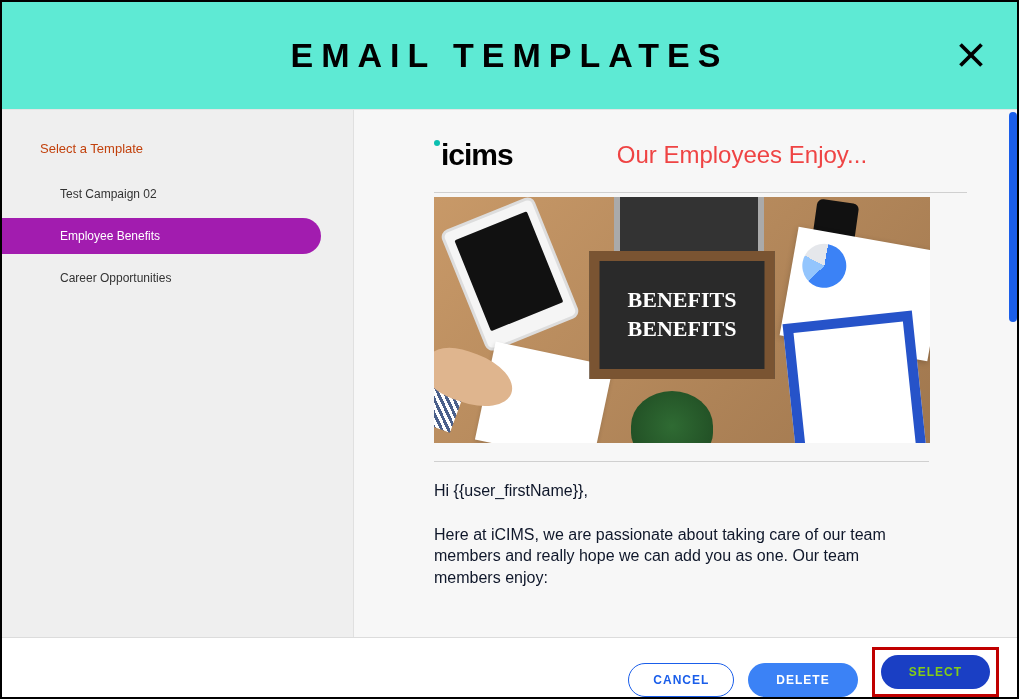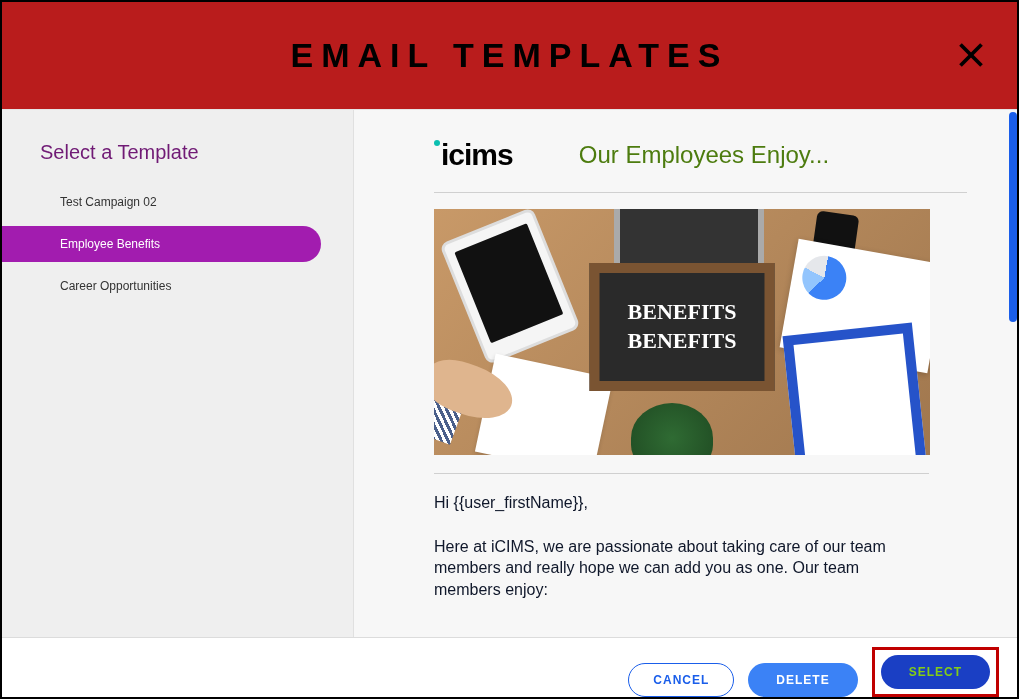--- a/index.html
+++ b/index.html
@@ -16,21 +16,21 @@
       border: 2px solid #000;
       position: relative;
     }
     .modal-header {
       display: flex;
       align-items: center;
       justify-content: center;
       height: 108px;
       position: relative;
       border-bottom: 1px solid #e5e5e5;
-      background: #b91c1c;
+      background: #5eead4;
     }
     .modal-title {
       font-size: 34px;
       font-weight: 700;
       letter-spacing: 8px;
       color: #000;
     }
     .close-btn {
       position: absolute;
       right: 28px;
@@ -51,22 +51,22 @@
       height: 528px;
       position: relative;
     }
     .sidebar {
       width: 352px;
       background: #efefef;
       padding-top: 14px;
       border-right: 1px solid #e0e0e0;
     }
     .sidebar-heading {
-      color: #701a75;
-      font-size: 20px;
+      color: #c2410c;
+      font-size: 13px;
       font-weight: 500;
       padding: 17px 0 20px 38px;
     }
     .template-list {
       list-style: none;
     }
     .template-item {
       padding: 11px 18px 11px 58px;
       font-size: 12px;
       color: #333;
@@ -82,45 +82,45 @@
     .preview-area {
       flex: 1;
       background: #f7f7f7;
       padding: 28px 50px 0 80px;
       overflow: hidden;
       position: relative;
     }
     .preview-header {
       display: flex;
       align-items: center;
-      gap: 66px;
+      gap: 104px;
       padding-bottom: 20px;
       border-bottom: 1px solid #d0d0d0;
-      margin-bottom: 16px;
+      margin-bottom: 4px;
     }
     .logo {
       display: flex;
       align-items: flex-start;
       font-weight: 700;
       font-size: 30px;
       color: #000;
       font-family: Arial, sans-serif;
       letter-spacing: -1px;
     }
     .logo-dot {
       width: 6px;
       height: 6px;
       background: #0bbfb0;
       border-radius: 50%;
       margin-top: 2px;
       margin-right: 1px;
     }
     .subject-line {
       font-size: 24px;
-      color: #4d7c0f;
+      color: #ef4444;
       font-weight: 300;
     }
     .hero-image {
       width: 496px;
       height: 246px;
       background: linear-gradient(135deg, #c89968 0%, #a0774e 100%);
       position: relative;
       overflow: hidden;
       margin-bottom: 18px;
     }

